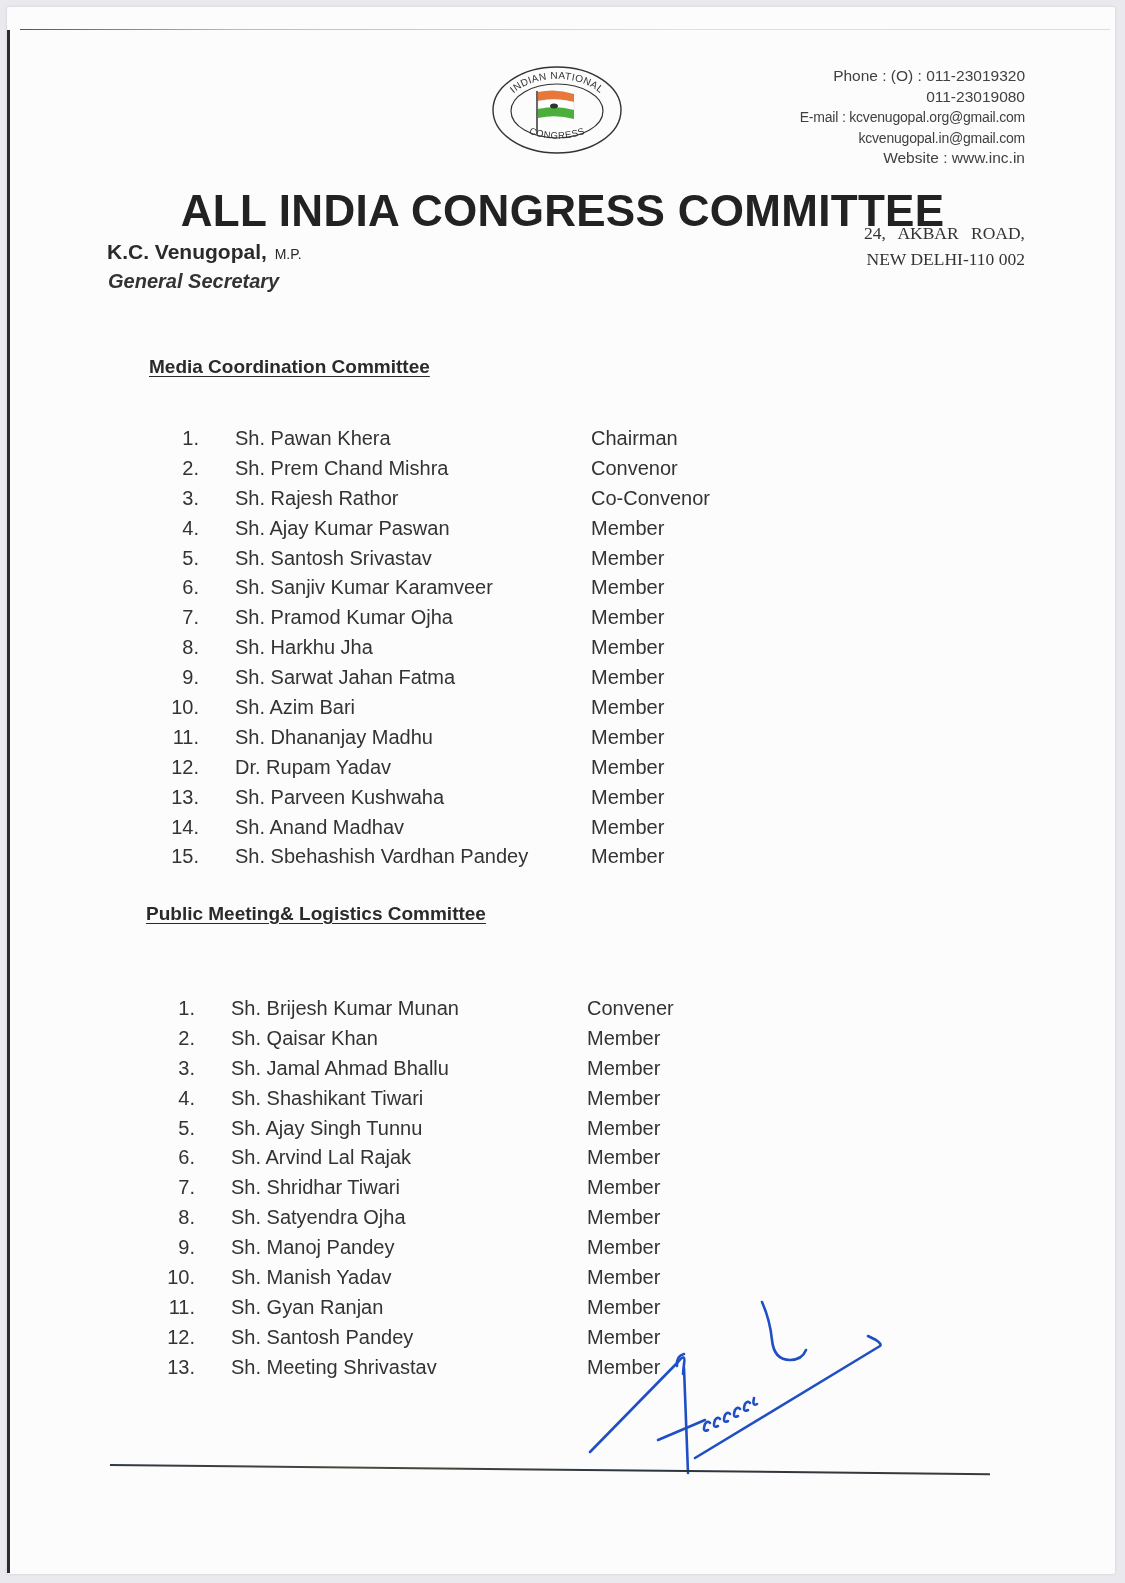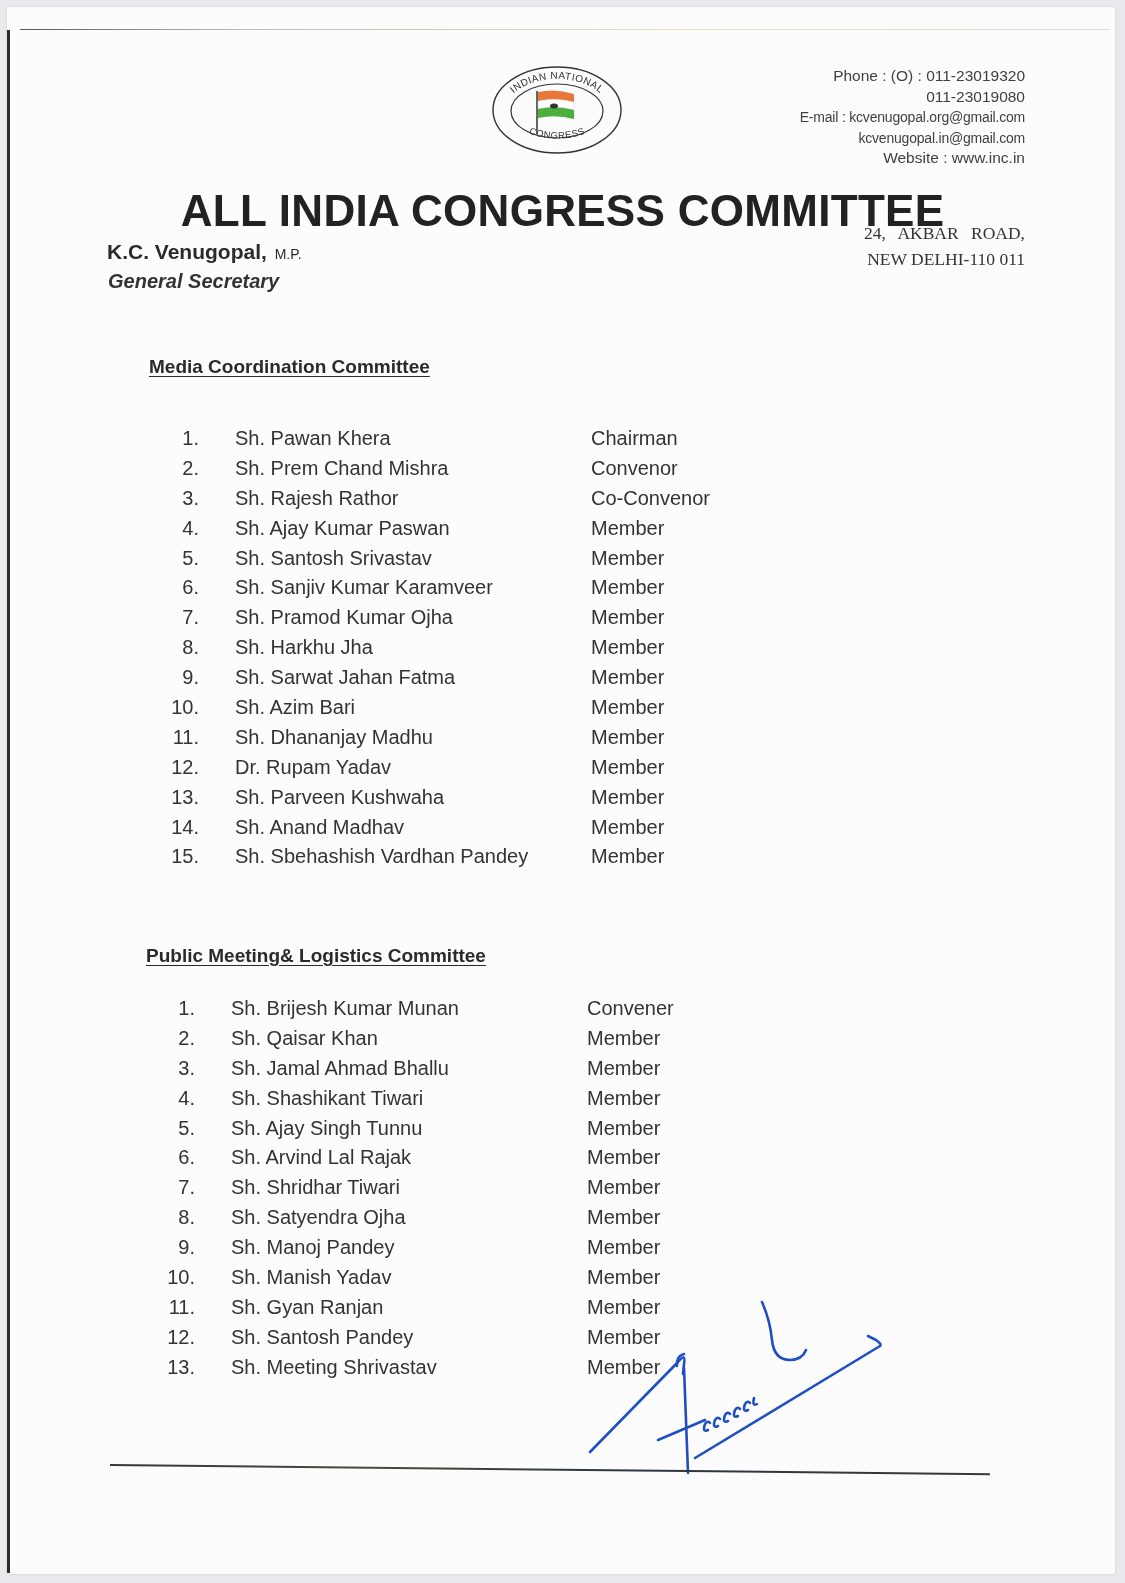--- a/index.html
+++ b/index.html
@@ -63,21 +63,21 @@
 <div class="org-title">ALL INDIA CONGRESS COMMITTEE</div>
 
 <div class="sec-name">
   <span>K.C. Venugopal,</span>
   <span class="mp">M.P.</span>
 </div>
 <div class="sec-role">General Secretary</div>
 
 <div class="address">
   <div class="addr1">24, AKBAR ROAD,</div>
-  <div>NEW DELHI-110 011</div>
+  <div>NEW DELHI-110 002</div>
 </div>
 
 <div class="committee-title" style="left:149px; top:356px;">Media Coordination Committee</div>
 <ul class="list" id="list0" style="left:161px; top:427px;">
     <li>
       <span class="num">1.</span>
       <span class="name">Sh. Pawan Khera</span>
       <span class="role">Chairman</span>
     </li>
     <li>
@@ -145,21 +145,21 @@
       <span class="name">Sh. Anand Madhav</span>
       <span class="role">Member</span>
     </li>
     <li>
       <span class="num">15.</span>
       <span class="name">Sh. Sbehashish Vardhan Pandey</span>
       <span class="role">Member</span>
     </li>
   </ul>
 
-<div class="committee-title" style="left:146px; top:945px;text-align:right;">Public Meeting&amp; Logistics Committee</div>
+<div class="committee-title" style="left:146px; top:903px;text-align:right;">Public Meeting&amp; Logistics Committee</div>
 <ul class="list" id="list1" style="left:157px; top:997px;">
     <li>
       <span class="num">1.</span>
       <span class="name">Sh. Brijesh Kumar Munan</span>
       <span class="role">Convener</span>
     </li>
     <li>
       <span class="num">2.</span>
       <span class="name">Sh. Qaisar Khan</span>
       <span class="role">Member</span>

